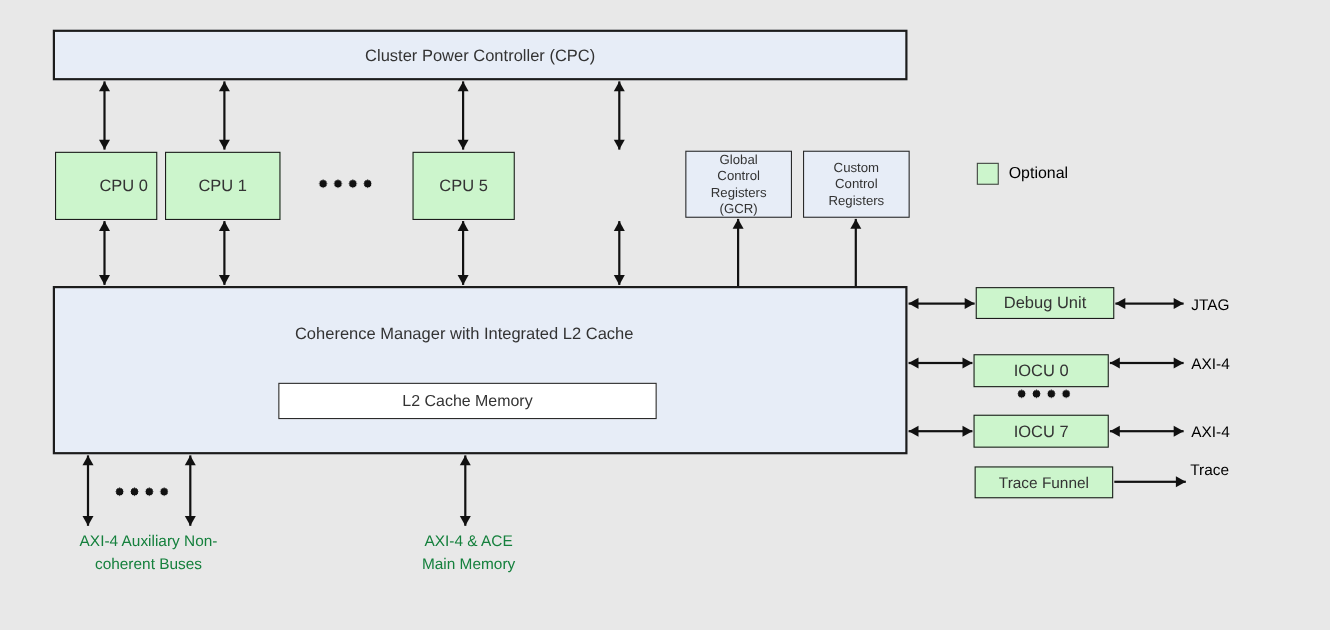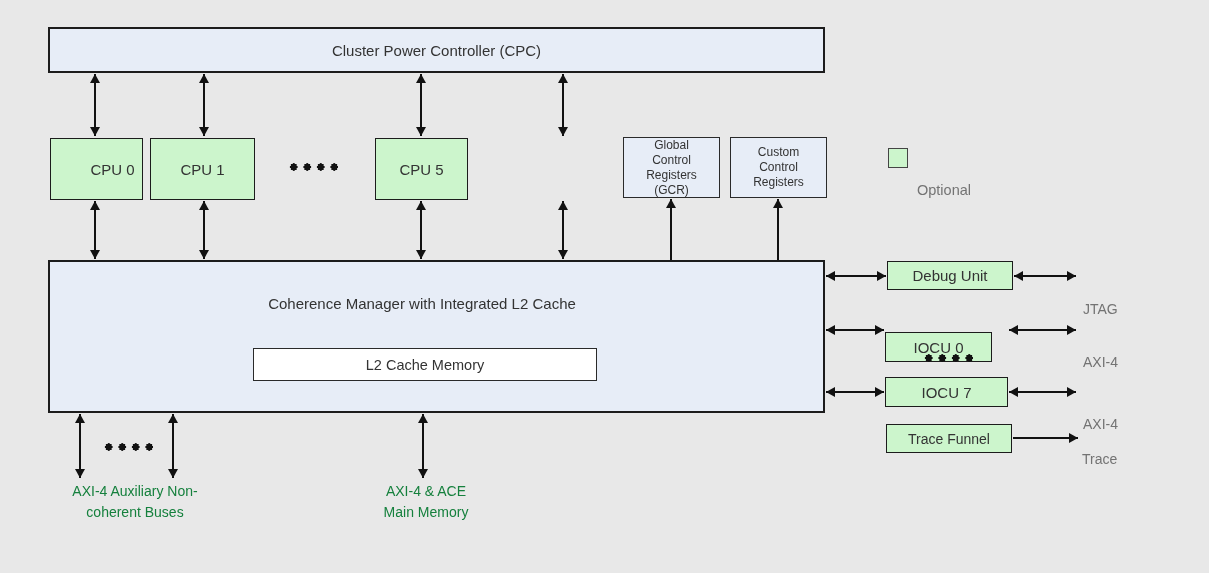--- a/index.html
+++ b/index.html
@@ -36,21 +36,21 @@
   .harrow::after { content:""; position:absolute; right:0; top:-4px;
     border-top:5px solid transparent; border-bottom:5px solid transparent;
     border-left:9px solid #111; }
   .harrow.head-right-only::before { display:none; }
 
   
   .dots { position:absolute; height:8px; width:51px;
     background:radial-gradient(circle closest-side, #111 88%, transparent 92%);
     background-size:13.5px 8px; background-repeat:repeat-x; }
 
-  .lbl { position:absolute; font-size:14px; color:#737373; white-space:nowrap;margin-top:32px; }
+  .lbl { position:absolute; font-size:14px; color:#000000; white-space:nowrap; }
   .lbl-center { text-align:center; line-height:21px; font-size:14px; color:#15803d; position:absolute; }
 
   .legend-swatch { position:absolute; width:20px; height:20px;
     background:#ccf5cc; border:1.5px solid #444; }
 </style>
 </head>
 <body>
 
 <div id="stage">
 
@@ -122,21 +122,21 @@
   </div>
 
   <div class="harrow" style="left:826px; top:275px; width:60px;"></div>
   <div class="box green f15" style="left:887px; top:261px; width:126px; height:29px;">
     <span>Debug Unit</span>
   </div>
   <div class="harrow" style="left:1014px; top:275px; width:62px;"></div>
   <div class="lbl" style="left:1083px; top:269px;">JTAG</div>
 
   <div class="harrow" style="left:826px; top:329px; width:58px;"></div>
-  <div class="box green f15" style="left:885px; top:332px; width:107px; height:30px;">
+  <div class="box green f15" style="left:885px; top:322px; width:123px; height:30px;">
     <span>IOCU 0</span>
   </div>
   <div class="harrow" style="left:1009px; top:329px; width:67px;"></div>
   <div class="lbl" style="left:1083px; top:322px;">AXI-4</div>
 
   <div class="dots" style="left:922px; top:354px;"></div>
 
   <div class="harrow" style="left:826px; top:391px; width:58px;"></div>
   <div class="box green f15" style="left:885px; top:377px; width:123px; height:30px;">
     <span>IOCU 7</span>

